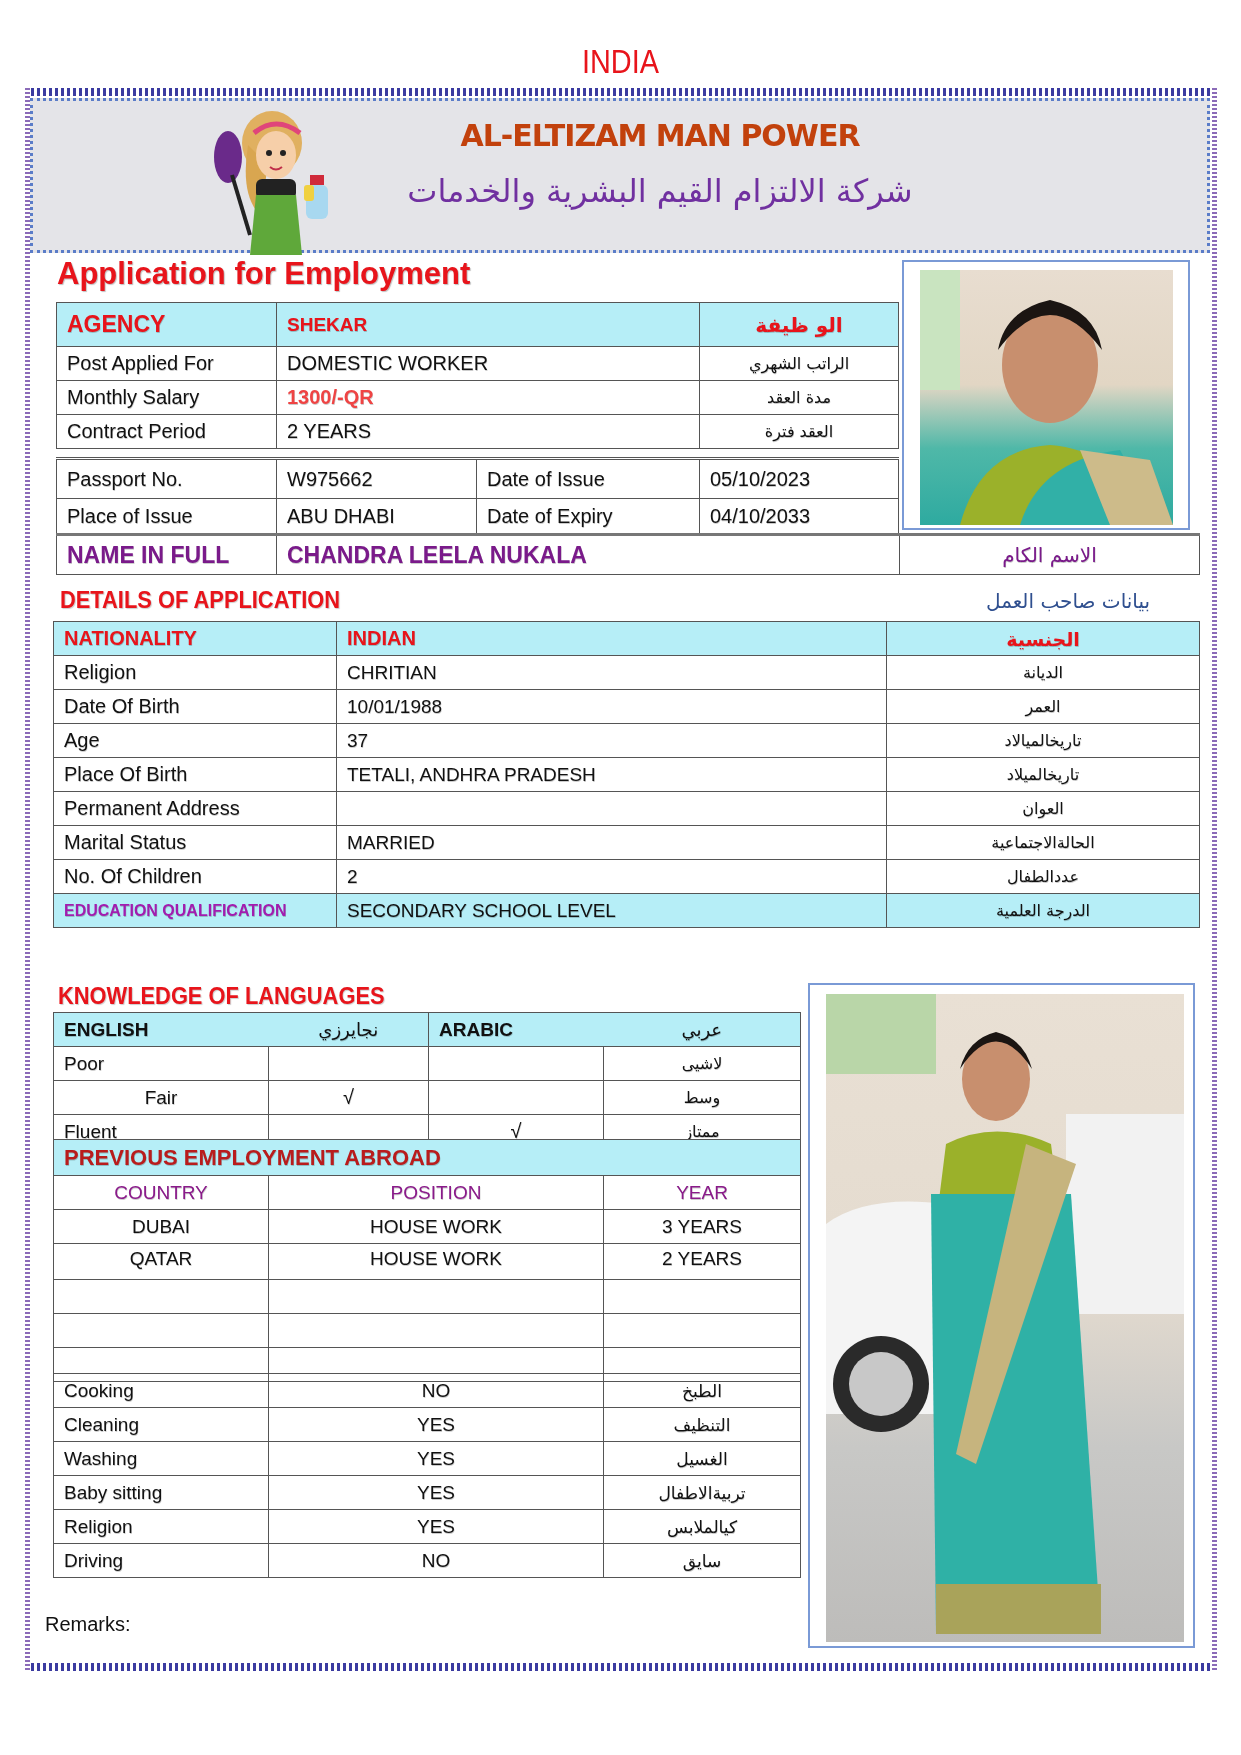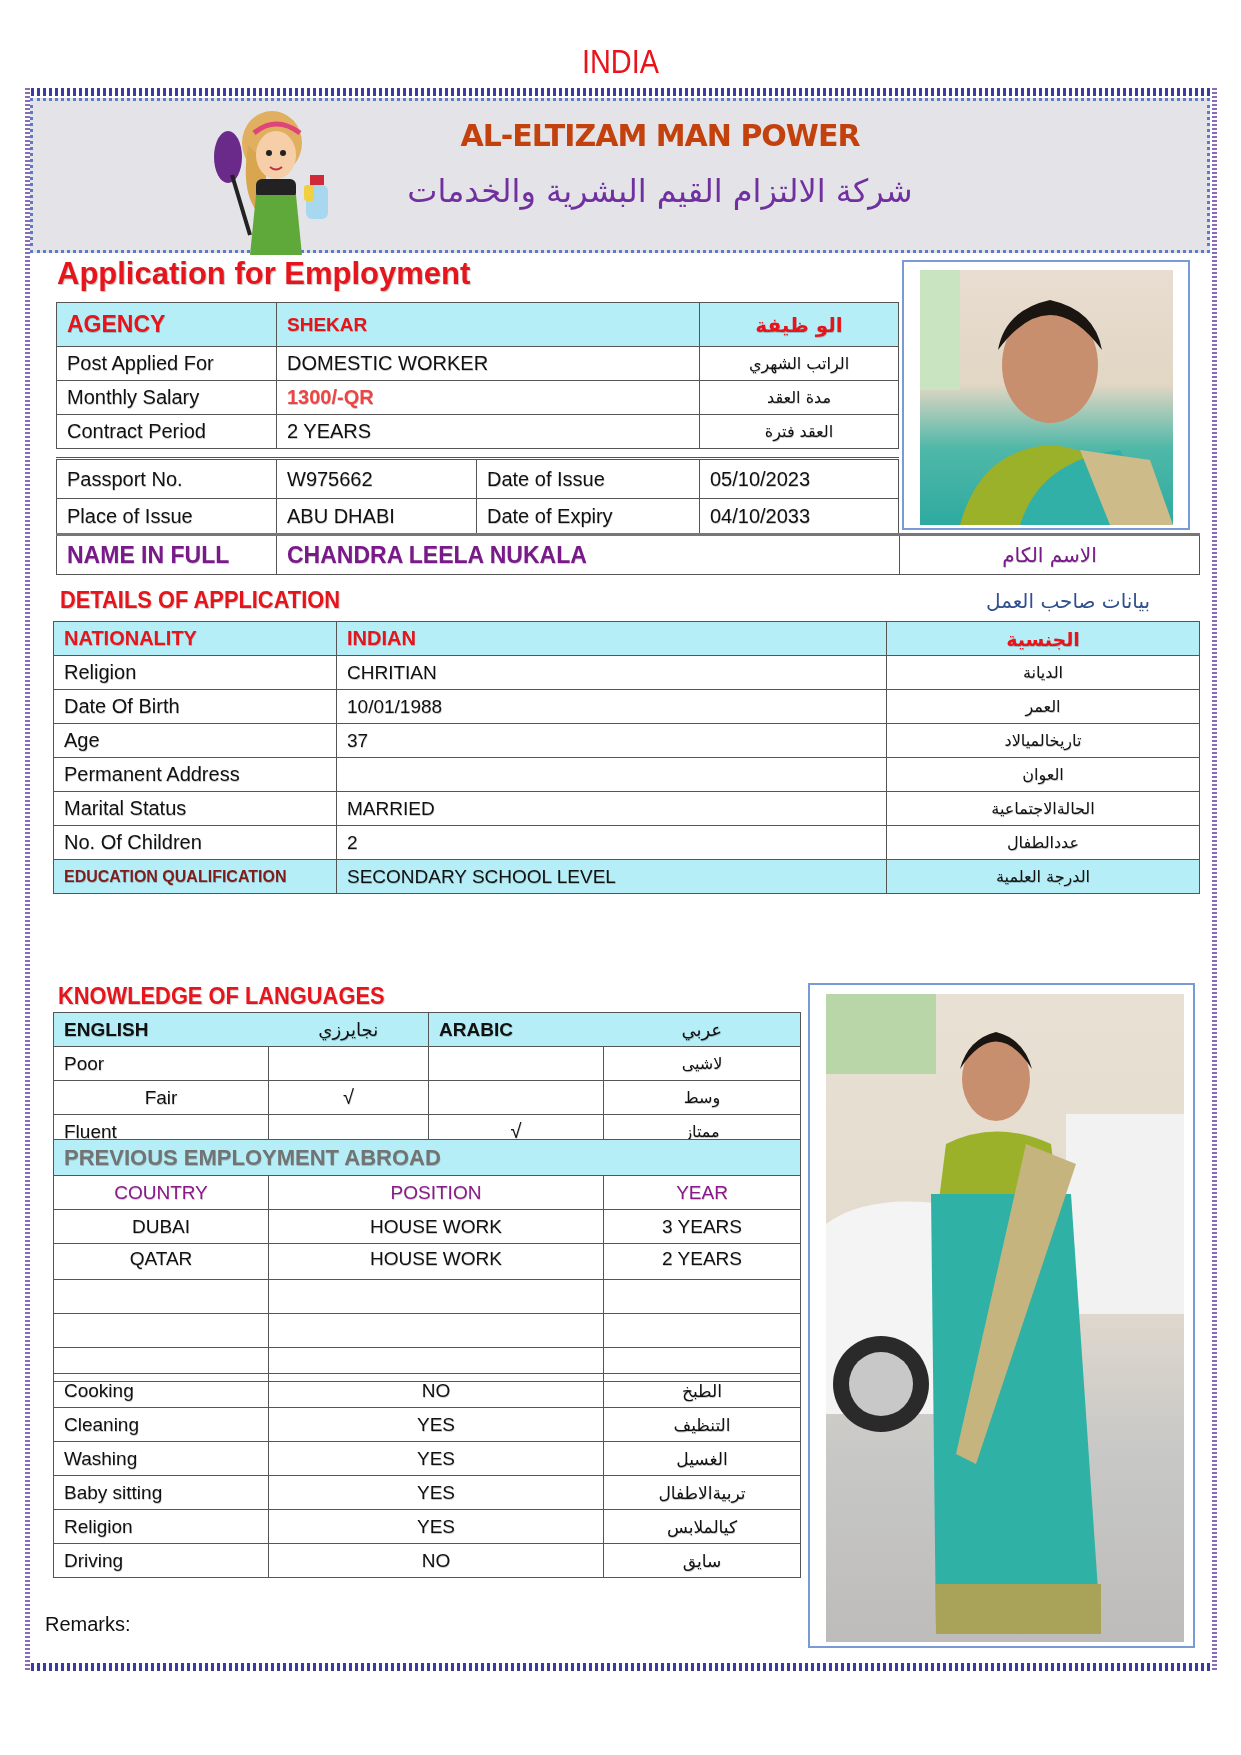--- a/index.html
+++ b/index.html
@@ -194,36 +194,41 @@
     <td>Date Of Birth</td>
     <td style="font-size:19px;">10/01/1988</td>
     <td class="ar">العمر</td>
   </tr>
   <tr>
     <td>Age</td>
     <td style="font-size:19px;">37</td>
     <td class="ar">تاريخالميالاد</td>
   </tr>
   <tr>
+    <td>Place Of Birth</td>
+    <td style="font-size:19px;">TETALI, ANDHRA PRADESH</td>
+    <td class="ar">تاريخالميلاد</td>
+  </tr>
+  <tr>
     <td>Permanent Address</td>
     <td style="font-size:19px;"></td>
     <td class="ar">العوان</td>
   </tr>
   <tr>
     <td>Marital Status</td>
     <td style="font-size:19px;">MARRIED</td>
     <td class="ar">الحالةالاجتماعية</td>
   </tr>
   <tr>
     <td>No. Of Children</td>
     <td style="font-size:19px;">2</td>
     <td class="ar">عددالطفال</td>
   </tr>
   <tr class="cyan">
-    <td style="font-size:16px; font-weight:bold; color:#7f1d1d;">EDUCATION QUALIFICATION</td>
+    <td style="font-size:16px; font-weight:bold; color:#a21caf;">EDUCATION QUALIFICATION</td>
     <td style="font-size:19px;">SECONDARY SCHOOL LEVEL</td>
     <td class="ar">الدرجة العلمية</td>
   </tr>
 </tbody>
   </table>
 
 <div class="section-title" style="left:58px; top:983px;">KNOWLEDGE OF LANGUAGES</div>
 
 <table style="left:53px; top:1012px; width:747px;">
   <colgroup>
@@ -261,21 +266,21 @@
   </table>
 
 <table style="left:53px; top:1139px; width:747px;">
   <colgroup>
       <col style="width:215px">
       <col style="width:335px">
       <col style="width:197px">
     </colgroup>
   <tbody>
       <tr class="cyan">
-    <td colspan="3" style="height:36px; font-size:22px; font-weight:bold; color:#737373;">PREVIOUS EMPLOYMENT ABROAD</td>
+    <td colspan="3" style="height:36px; font-size:22px; font-weight:bold; color:#b91c1c;">PREVIOUS EMPLOYMENT ABROAD</td>
   </tr>
   <tr>
     <td class="center" style="height:32px; color:#8a1a8a; font-size:19px;">COUNTRY</td>
     <td class="center" style="color:#8a1a8a; font-size:19px;">POSITION</td>
     <td class="center" style="color:#8a1a8a; font-size:19px;">YEAR</td>
   </tr>
   <tr>
     <td class="center" style="height:32px; font-size:19px;">DUBAI</td>
     <td class="center" style="font-size:19px;">HOUSE WORK</td>
     <td class="center" style="font-size:19px;">3 YEARS</td>

